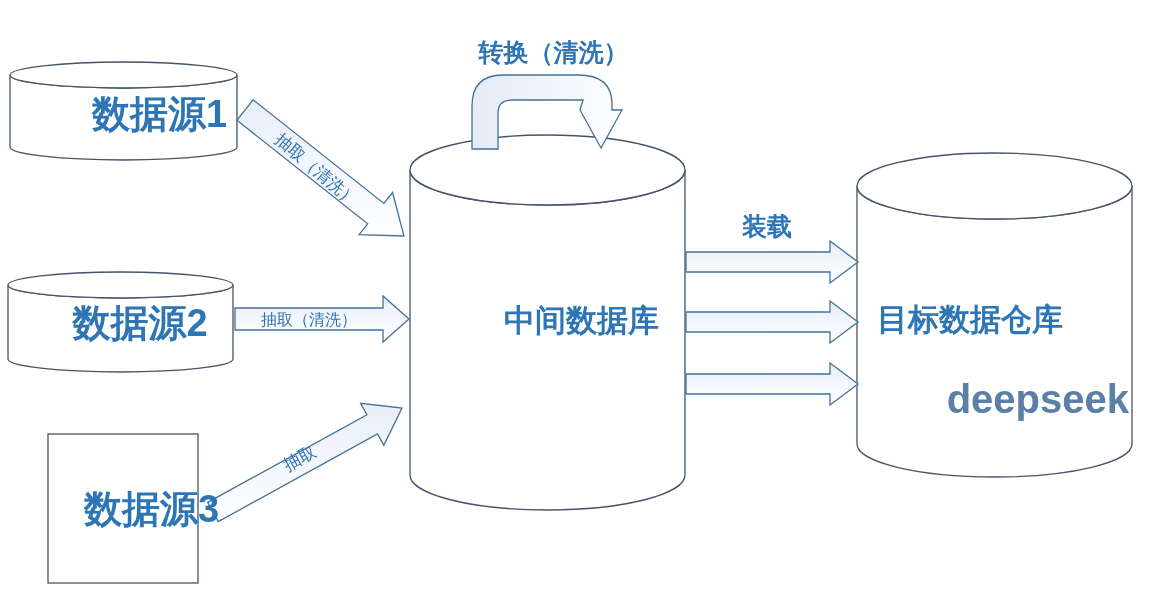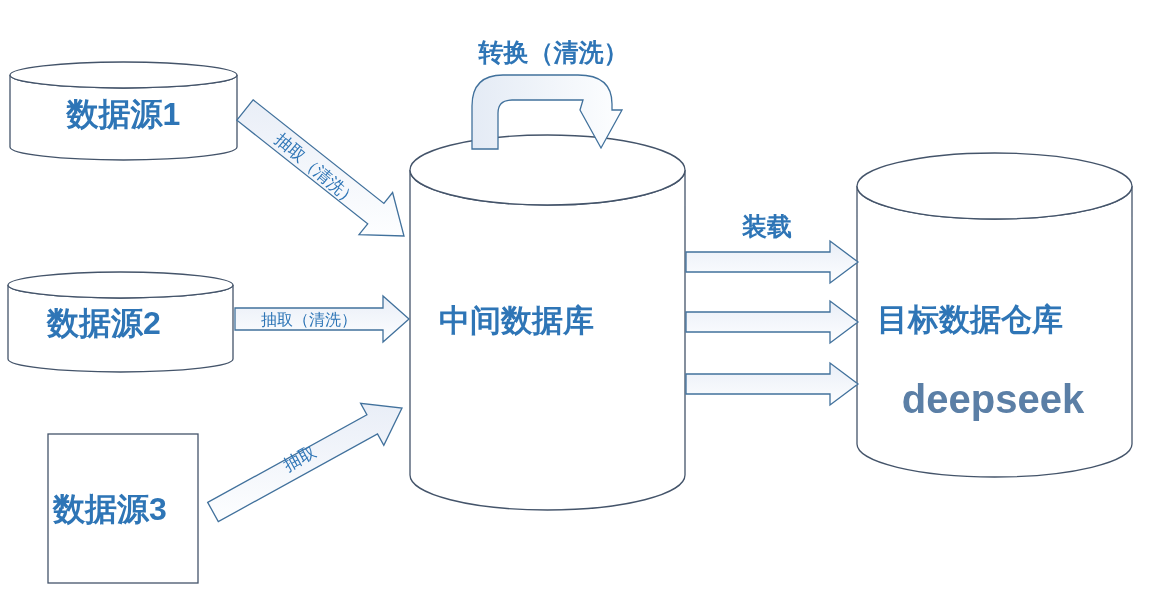--- a/index.html
+++ b/index.html
@@ -11,21 +11,21 @@
     overflow:hidden;
   }
   .canvas svg{position:absolute;left:0;top:0;}
   .lbl{
     position:absolute;
     color:#2E75B6;
     text-align:center;
     white-space:nowrap;
     user-select:none;
   }
-  .node-lbl{font-weight:bold;font-size:32px;line-height:34px;}
+  .node-lbl{font-weight:bold;font-size:38px;line-height:34px;padding-left:36px;}
   .big-lbl{font-weight:bold;font-size:31px;line-height:34px;}
   .deepseek-lbl{font-weight:bold;font-size:40px;line-height:42px;color:#5B7FA6;}
   .edge-lbl{font-size:17px;line-height:22px;}
   .edge-lbl-bold{font-weight:bold;font-size:25px;line-height:30px;}
   .rot40{transform:rotate(40deg);transform-origin:center center;}
   .rotm29{transform:rotate(-29deg);transform-origin:center center;}
   .shape-stroke{stroke:#44546A;stroke-width:1.3;fill:#ffffff;}
   .arrow-shape{stroke:#41719C;stroke-width:1.3;fill:url(#gradArrow);stroke-linejoin:miter;}
 </style>
 </head>
@@ -79,25 +79,25 @@
     <path class="arrow-shape" d="M686,312 H830 V301 L858,322 L830,343 V332 H686 Z"></path>
     <path class="arrow-shape" d="M686,374 H830 V363 L858,384 L830,405 V394 H686 Z"></path>
   </svg>
 
   <div class="lbl node-lbl" style="left:10px;top:97px;width:227px;">数据源1</div>
 
   <div class="lbl node-lbl" style="left:8px;top:306px;width:192px;">数据源2</div>
 
   <div class="lbl node-lbl" style="left:48px;top:492px;width:124px;">数据源3</div>
 
-  <div class="lbl big-lbl" style="left:392px;top:304px;width:249px;">中间数据库</div>
+  <div class="lbl big-lbl" style="left:410px;top:304px;width:249px;text-align:right;">中间数据库</div>
 
   <div class="lbl big-lbl" style="left:857px;top:303px;width:226px;">目标数据仓库</div>
 
-  <div class="lbl deepseek-lbl" style="left:857px;top:378px;width:272px;">deepseek</div>
+  <div class="lbl deepseek-lbl" style="left:857px;top:378px;width:272px;text-align:right;">deepseek</div>
 
   <div class="lbl edge-lbl-bold" style="left:456px;top:37px;width:195px;">转换（清洗）</div>
 
   <div class="lbl edge-lbl-bold" style="left:717px;top:211px;width:100px;">装载</div>
 
   <div class="lbl edge-lbl rot40" style="left:226px;top:159px;width:180px;">抽取（清洗）</div>
 
   <div class="lbl edge-lbl" style="left:224px;top:309px;width:170px;font-size:16px;">抽取（清洗）</div>
 
   <div class="lbl edge-lbl rotm29" style="left:260px;top:448px;width:80px;">抽取</div>

